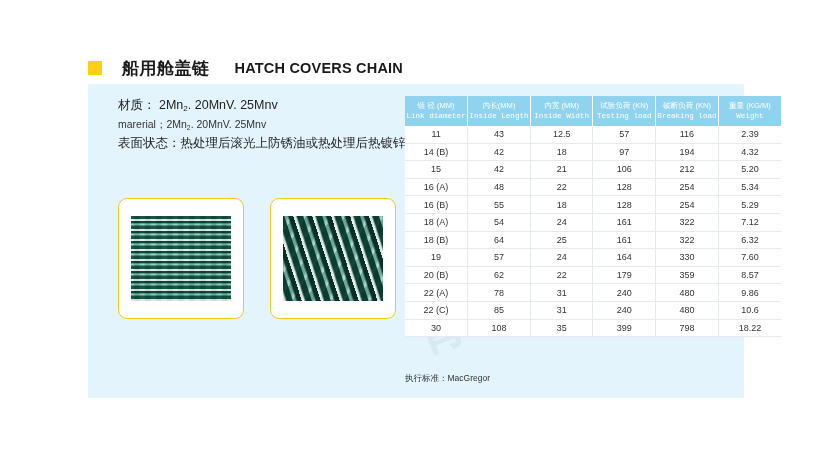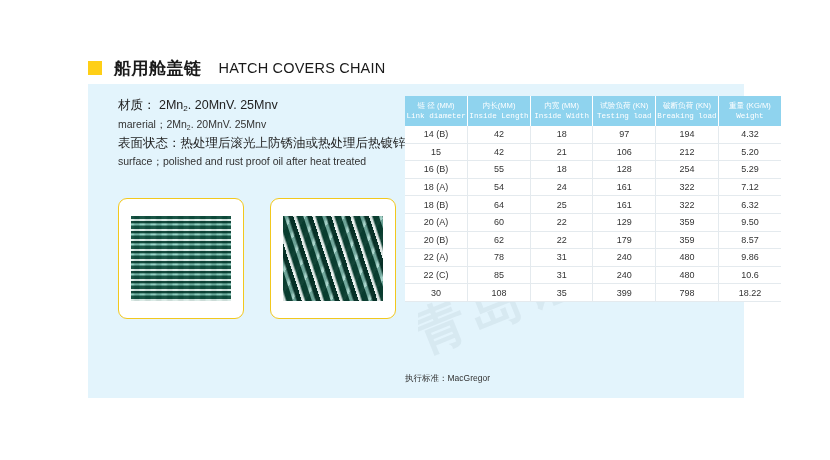--- a/index.html
+++ b/index.html
@@ -15,39 +15,39 @@
     position: relative;
   }
 
   
   .title-row {
     position: absolute;
     left: 88px;
     top: 56px;
     display: flex;
     align-items: center;
-    gap: 12px;
+    gap: 20px;
     height: 24px;
   }
   .title-marker {
     width: 14px;
     height: 14px;
     background: #ffcf16;
     flex: 0 0 auto;
   }
   .title-cn {
     font-size: 17px;
     font-weight: bold;
     color: #1a1a1a;
     letter-spacing: 0.5px;
     white-space: nowrap;
   }
   .title-en {
     font-size: 14.5px;
-    font-weight: normal;
+    font-weight: bold;
     color: #1a1a1a;
     letter-spacing: 0.2px;
     white-space: nowrap;
     margin-left: 5px;
   }
 
   
   .panel {
     position: absolute;
     left: 88px;
@@ -229,21 +229,20 @@
   <span class="title-cn">船用舱盖链</span>
   <span class="title-en">HATCH COVERS CHAIN</span>
 </div>
 
 <div class="panel">
 
   <div class="spec-block">
     <div class="spec-line-cn">材质：&nbsp;2Mn<sub>2</sub>. 20MnV. 25Mnv</div>
     <div class="spec-line-en">marerial；2Mn<sub>2</sub>. 20MnV. 25Mnv</div>
     <div class="spec-line-cn">表面状态：热处理后滚光上防锈油或热处理后热镀锌</div>
-    <div class="spec-line-en">surface；polished and rust proof oil after heat treated</div>
   </div>
 
   <div class="photos">
     <div class="photo-card">
       <div class="photo-img tex-a"></div>
     </div>
     <div class="photo-card">
       <div class="photo-img tex-b"></div>
     </div>
   </div>
@@ -277,36 +276,52 @@
             <span class="hdr-en">Breaking load</span>
           </th>
           <th>
             <span class="hdr-cn">重量 (KG/M)</span>
             <span class="hdr-en">Weight</span>
           </th>
         </tr>
       </thead>
       <tbody id="spec-table-body">
           <tr>
+            <td>11</td>
+            <td>43</td>
+            <td>12.5</td>
+            <td>57</td>
+            <td>116</td>
+            <td>2.39</td>
+          </tr>
+          <tr>
             <td>14 (B)</td>
             <td>42</td>
             <td>18</td>
             <td>97</td>
             <td>194</td>
             <td>4.32</td>
           </tr>
           <tr>
             <td>15</td>
             <td>42</td>
             <td>21</td>
             <td>106</td>
             <td>212</td>
             <td>5.20</td>
           </tr>
           <tr>
+            <td>16 (A)</td>
+            <td>48</td>
+            <td>22</td>
+            <td>128</td>
+            <td>254</td>
+            <td>5.34</td>
+          </tr>
+          <tr>
             <td>16 (B)</td>
             <td>55</td>
             <td>18</td>
             <td>128</td>
             <td>254</td>
             <td>5.29</td>
           </tr>
           <tr>
             <td>18 (A)</td>
             <td>54</td>
@@ -317,26 +332,26 @@
           </tr>
           <tr>
             <td>18 (B)</td>
             <td>64</td>
             <td>25</td>
             <td>161</td>
             <td>322</td>
             <td>6.32</td>
           </tr>
           <tr>
-            <td>20 (A)</td>
-            <td>60</td>
-            <td>22</td>
-            <td>129</td>
-            <td>359</td>
-            <td>9.50</td>
+            <td>19</td>
+            <td>57</td>
+            <td>24</td>
+            <td>164</td>
+            <td>330</td>
+            <td>7.60</td>
           </tr>
           <tr>
             <td>20 (B)</td>
             <td>62</td>
             <td>22</td>
             <td>179</td>
             <td>359</td>
             <td>8.57</td>
           </tr>
           <tr>

